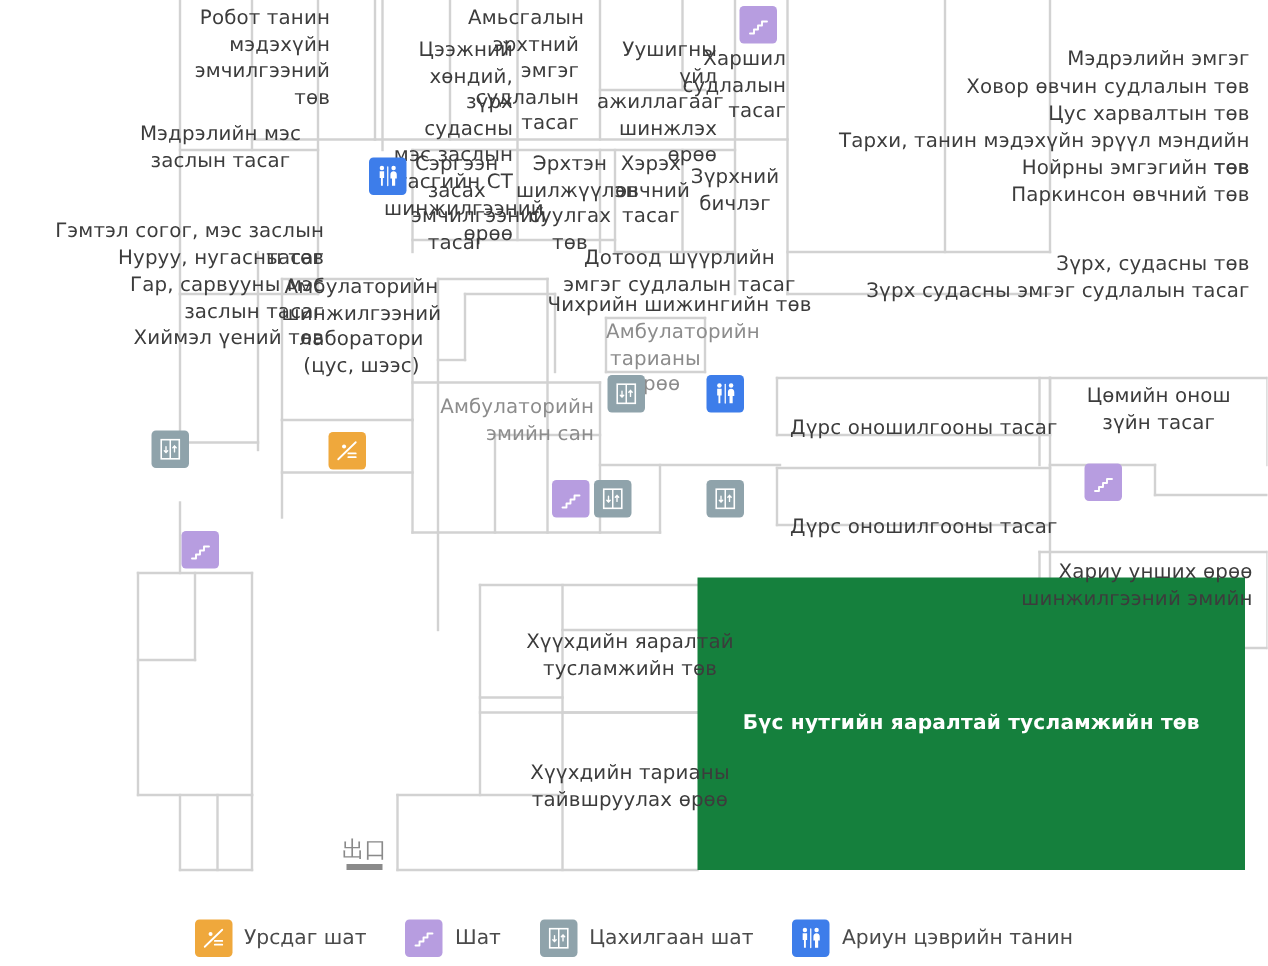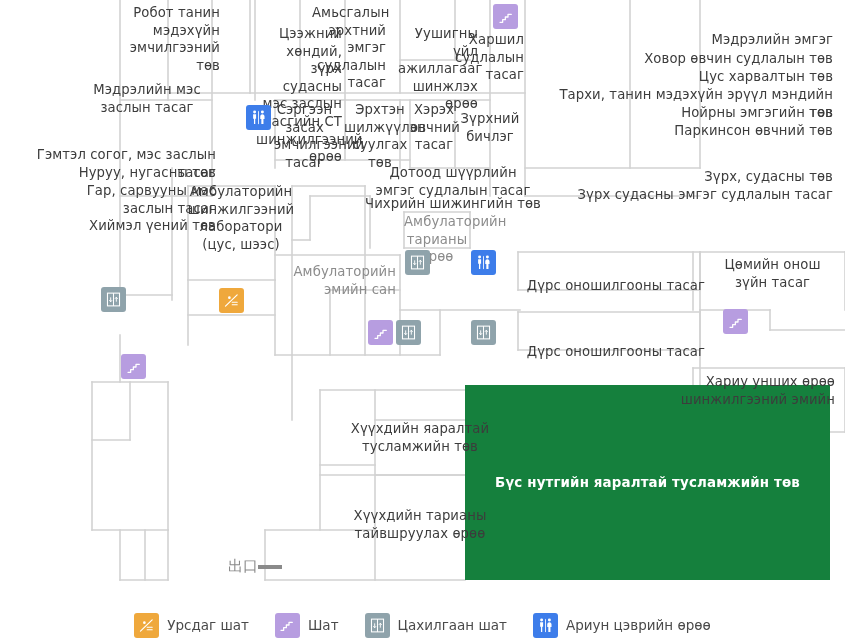--- a/index.html
+++ b/index.html
@@ -71,21 +71,21 @@
   .chip svg { display: block; }
   .chip.escalator { background: #efa83c; }
   .chip.stairs    { background: #b79de0; }
   .chip.elevator  { background: #8fa3ab; }
   .chip.toilet    { background: #3d7dea; }
 
   
   .exit-marker {
     position: absolute;
     display: flex;
-    flex-direction: row;
+    flex-direction: column;
     align-items: center;
   }
   .exit-marker .exit-glyph {
     font-size: 15px;
     color: #8a8a8a;
     line-height: 16px;
     font-family: "DejaVu Sans", sans-serif;
   }
   .exit-marker .exit-bar {
     width: 24px;
@@ -506,16 +506,16 @@
       <svg width="17" height="17" viewBox="0 0 24 24" aria-hidden="true">
         <g fill="#ffffff">
           <circle cx="6.5" cy="4.3" r="2.1"></circle>
           <path d="M4.4 7.4h4.2v6.2H7.4V21H5.6v-7.4H4.4z"></path>
           <rect x="11.4" y="2.6" width="1.2" height="18.8" rx="0.6"></rect>
           <circle cx="17.5" cy="4.3" r="2.1"></circle>
           <path d="M17.5 7.4c-2 0-3 1.4-3 3.3v3.5h1.5V21h3v-6.8h1.5v-3.5c0-1.9-1-3.3-3-3.3z"></path>
         </g>
       </svg>
     </span>
-    <span class="legend-label">Ариун цэврийн өрөө</span>
+    <span class="legend-label">Ариун цэврийн танин</span>
   </div>
 
 </div>
 
 </body></html>

